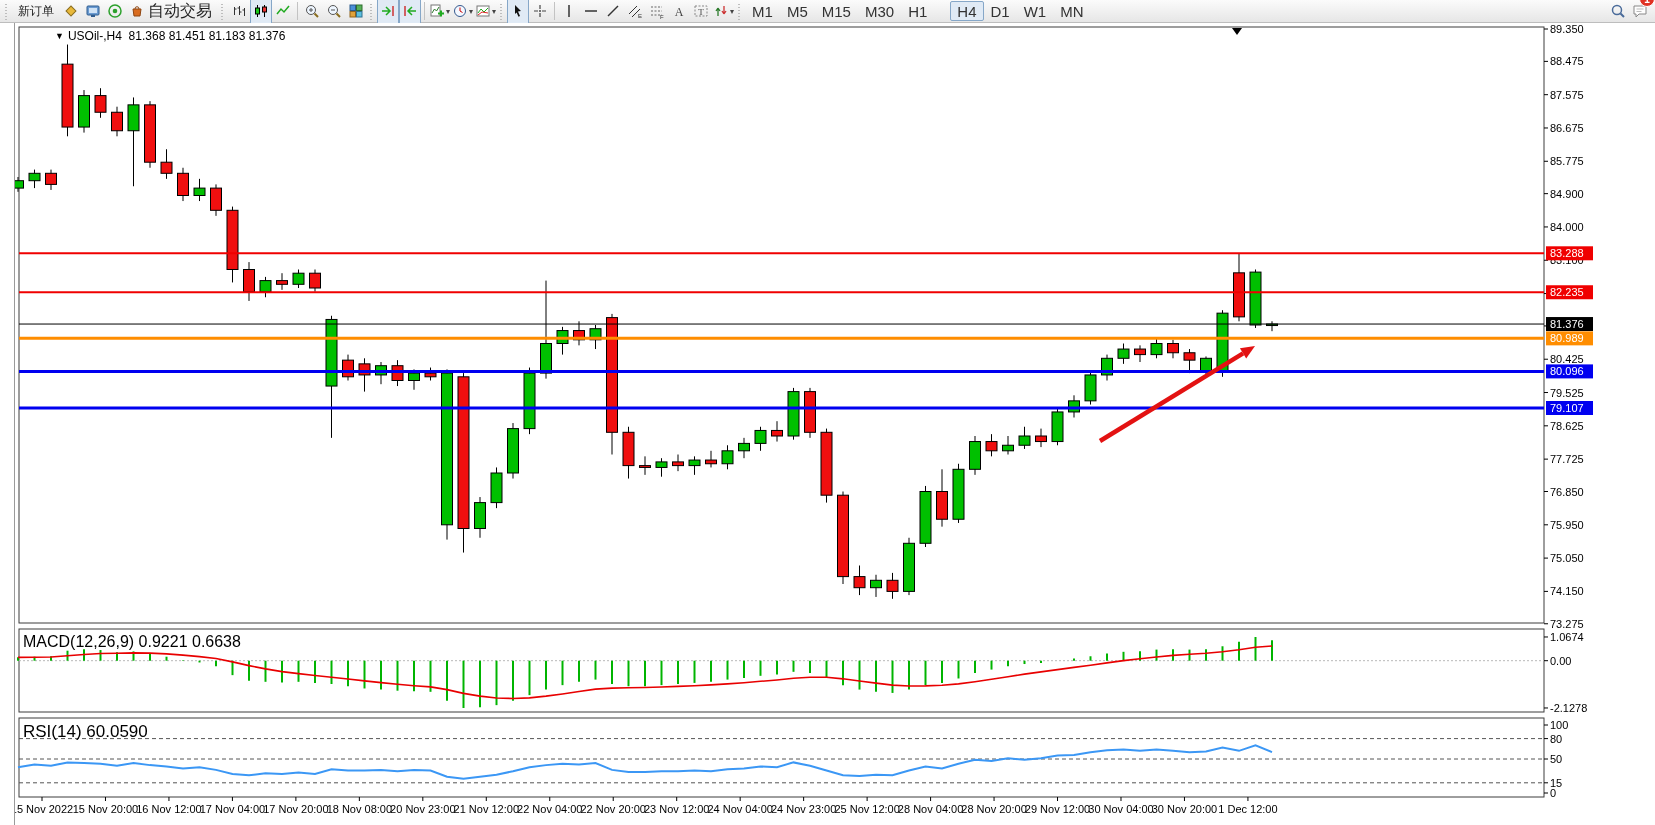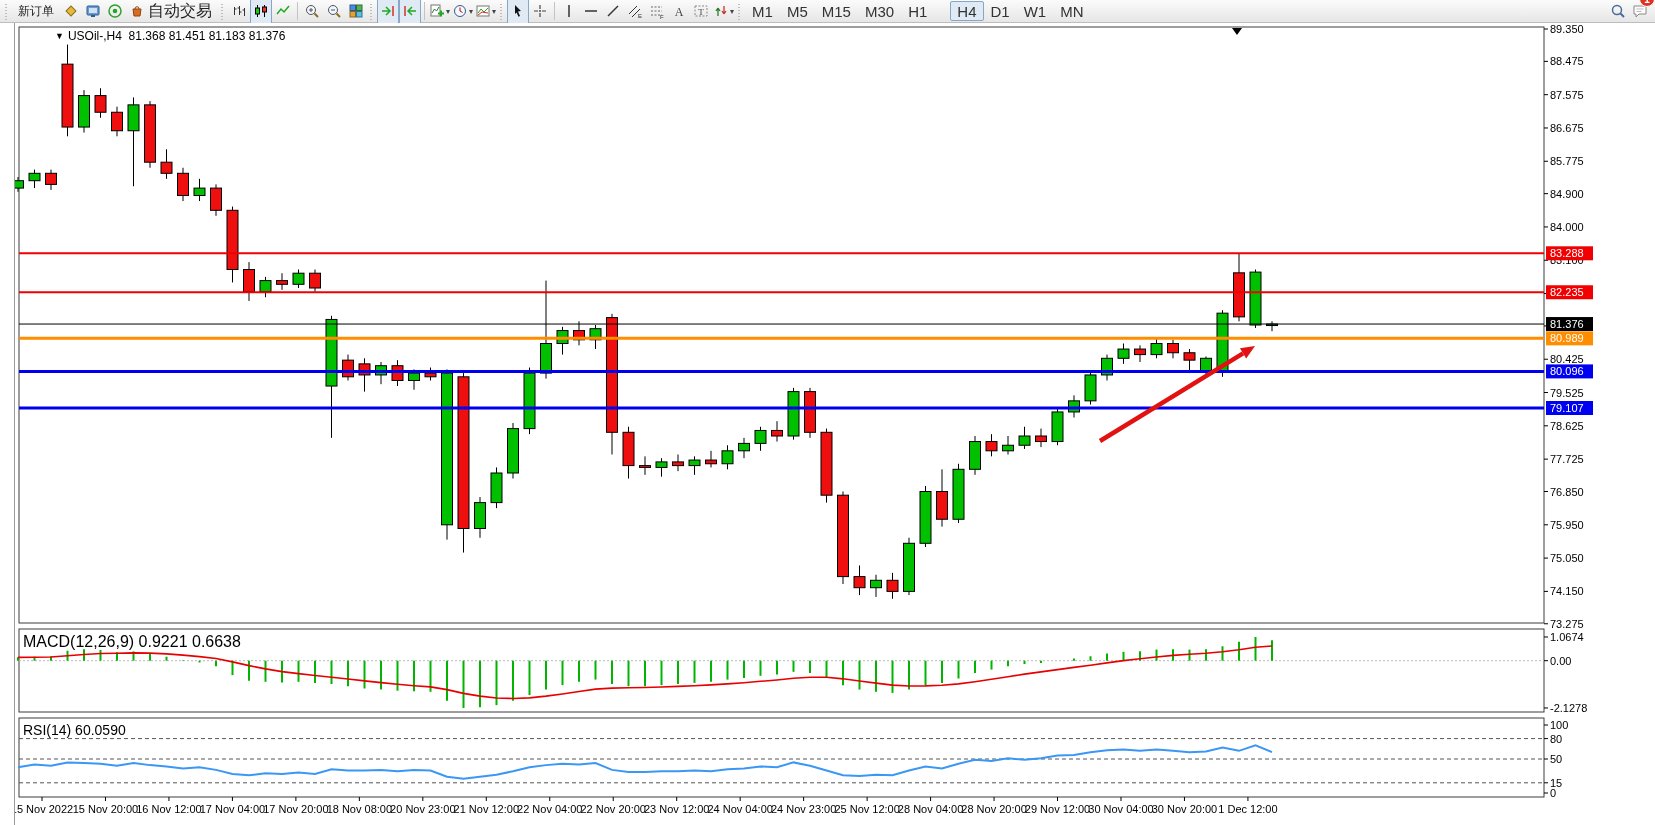--- a/index.html
+++ b/index.html
@@ -600,15 +600,15 @@
         </g>
         <g>
           <line x1="1085" y1="418" x2="1228.0635824662468" y2="330.31586881101003" stroke="#e31212" stroke-width="4.5"></line>
           <path d="M1240 323 L1231.1989548138224 335.43147632547567 L1224.9282101186711 325.2002612965444 Z" fill="#e31212"></path>
         </g>
       </svg>
     <div class="overlay" style="left:8px;top:6px;margin-left:32px;">
       <span class="tri">▼</span><span>USOil-,H4</span>&nbsp;&nbsp;<span>81.368 81.451 81.183 81.376</span>
     </div>
     <div class="overlay" style="left:8px;top:610px;font-size:16px;">MACD(12,26,9) 0.9221 0.6638</div>
-    <div class="overlay" style="left:8px;top:699px;font-size:14px;">RSI(14) 60.0590</div>
+    <div class="overlay" style="left:8px;top:699px;font-size:17px;">RSI(14) 60.0590</div>
   </div>
 </div>
 
 </body></html>

